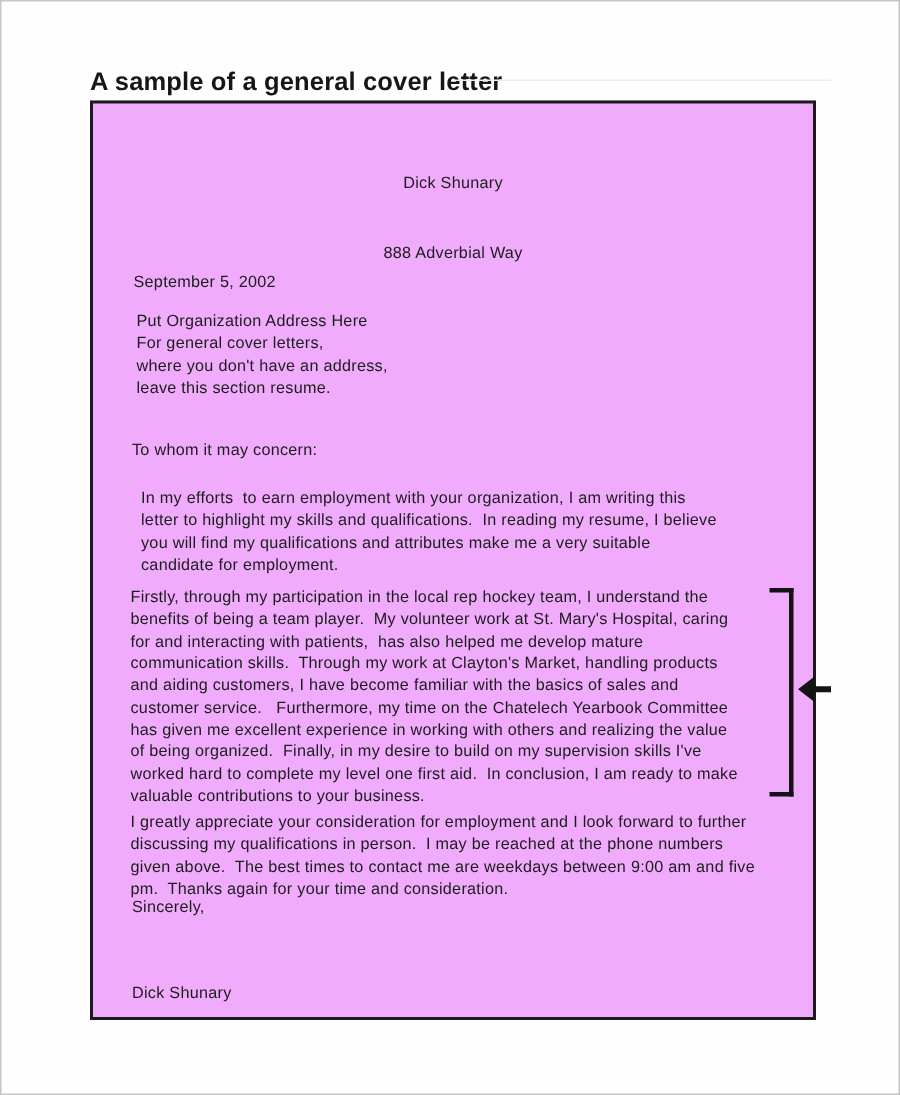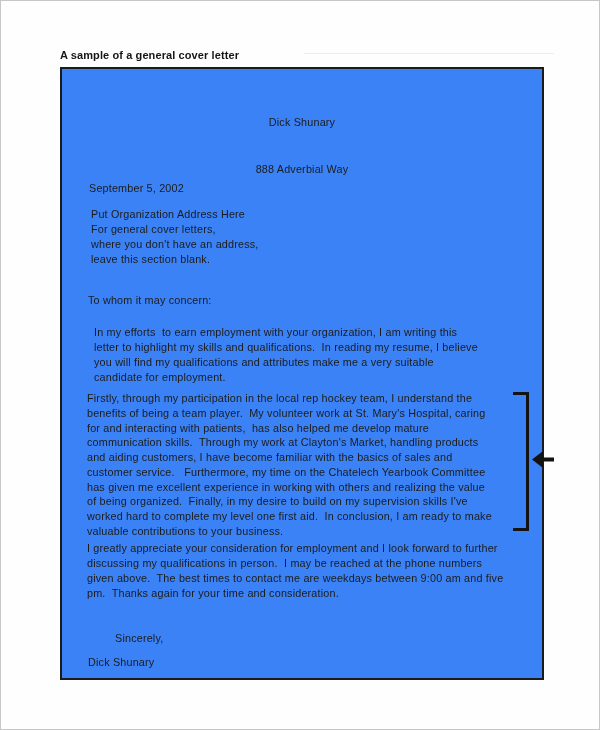--- a/index.html
+++ b/index.html
@@ -13,60 +13,60 @@
   }
   .page {
     position: absolute; inset: 0;
     border: 1px solid #c6c6c6;
     background: #fefefe;
   }
   .doc-title {
     position: absolute;
     left: 59px; top: 46px;
     margin: 0;
-    font-size: 11px;
+    font-size: 17px;
     font-weight: bold;
     letter-spacing: 0.1px;
     color: #161616;
     line-height: 16px;
     white-space: pre;
   }
   .faint-rule {
     position: absolute;
     left: 303px; top: 52px;
     width: 250px; height: 1px;
     background: #ededed;
   }
   .letter-box {
     position: absolute;
     left: 59px; top: 66px;
     width: 480px; height: 609px;
     border: 2px solid #1b1b1b;
-    background: #3b82f6;
+    background: #f0abfc;
   }
   .letter-box > div { position: absolute; }
   .txt {
     font-size: 10.8px;
     letter-spacing: 0.18px;
     line-height: 14.9px;
     white-space: pre;
     color: #1c1c1c;
   }
   .sender {
     top: 14px; left: 0; width: 100%;
     text-align: center;
     line-height: 15.8px;
   }
   .date       { top: 112px; left: 27px; }
   .recipient  { top: 138px; left: 29px; line-height: 15.1px; }
   .salutation { top: 224px; left: 26px; }
   .para-1     { top: 256px; left: 32px; line-height: 15px; }
   .para-2     { top: 322px; left: 25px; line-height: 14.75px; }
   .para-3     { top: 472px; left: 25px; line-height: 15px; }
-  .closing    { top: 562px; left: 26px; margin-left: 27px; }
+  .closing    { top: 529px; left: 26px; }
   .signature  { top: 586px; left: 26px; }
   .bracket {
     position: absolute;
     left: 512px; top: 391px;
     width: 13px; height: 133px;
     border-top: 3px solid #131313;
     border-right: 3px solid #131313;
     border-bottom: 3px solid #131313;
   }
   .arrow {
@@ -89,21 +89,21 @@
     <div class="sender txt">
       <div>Dick Shunary</div>
       <div>888 Adverbial Way</div>
     </div>
 
     <div class="date txt">September 5, 2002</div>
 
     <div class="recipient txt">Put Organization Address Here
 For general cover letters,
 where you don't have an address,
-leave this section blank.</div>
+leave this section resume.</div>
 
     <div class="salutation txt">To whom it may concern:</div>
 
     <div class="para-1 txt">In my efforts  to earn employment with your organization, I am writing this
 letter to highlight my skills and qualifications.  In reading my resume, I believe
 you will find my qualifications and attributes make me a very suitable
 candidate for employment.</div>
 
     <div class="para-2 txt">Firstly, through my participation in the local rep hockey team, I understand the
 benefits of being a team player.  My volunteer work at St. Mary's Hospital, caring

